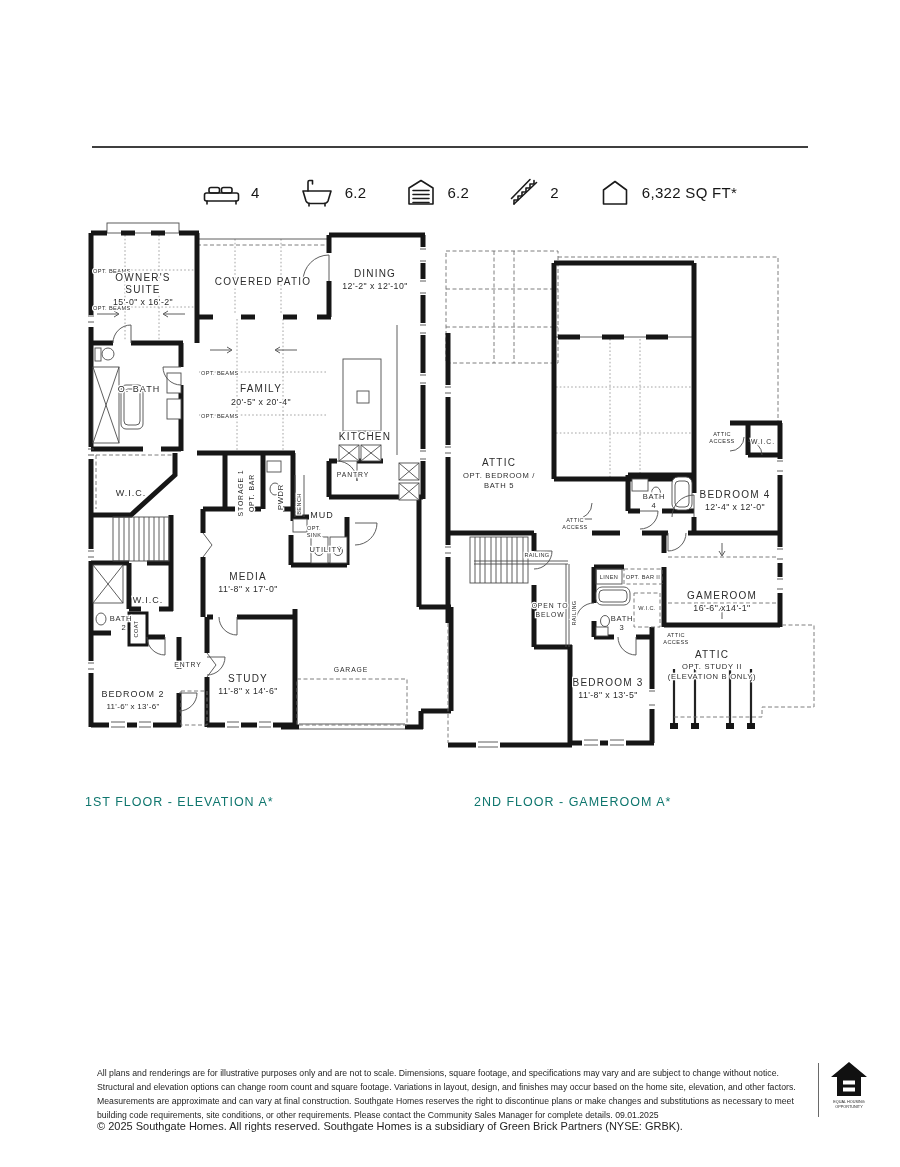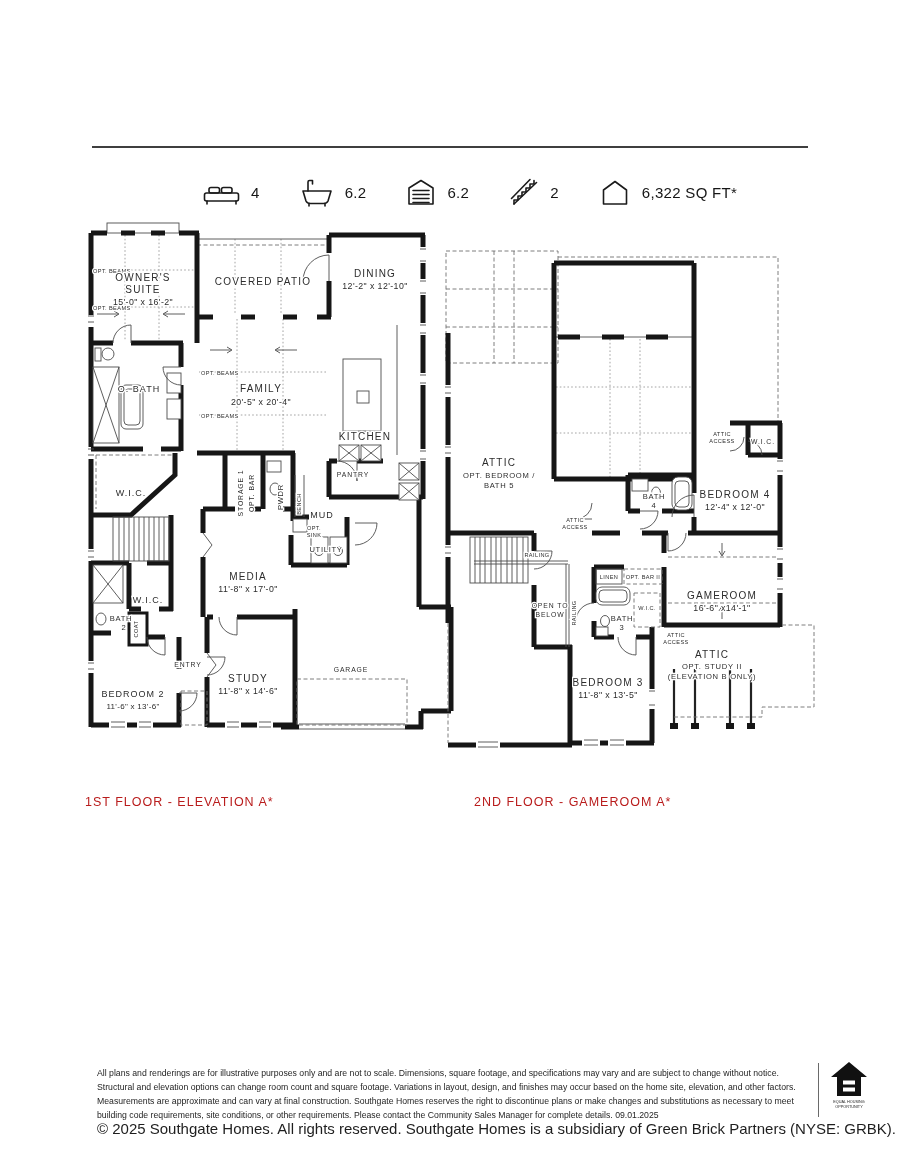--- a/index.html
+++ b/index.html
@@ -8,21 +8,21 @@
 
   .title{position:absolute;left:92px;top:52px;font-size:45px;font-weight:400;letter-spacing:1px;color:#1c1c1c;}
   .rule{position:absolute;left:92px;top:146px;width:716px;height:1.6px;background:#3f3f3f;}
 
   .stats{position:absolute;left:203px;top:170px;height:44px;display:flex;align-items:center;gap:40px;}
   .stat{display:flex;align-items:center;gap:11px;}
   .stat .val{font-size:15px;font-weight:500;letter-spacing:.3px;color:#161616;white-space:nowrap;}
   .sic{stroke:#1b1b1b;stroke-width:1.6;fill:none;stroke-linejoin:round;stroke-linecap:round;}
 
   .plan{position:absolute;}
-  .caption{position:absolute;font-size:12.5px;letter-spacing:1px;color:#b91c1c;text-align:right;}
+  .caption{position:absolute;font-size:12.5px;letter-spacing:1px;color:#0f766e;text-align:right;}
 
   
   .w{stroke:#161616;stroke-width:5;fill:none;stroke-linecap:butt;}
   .w3{stroke:#161616;stroke-width:3;fill:none;}
   .tl{stroke:#4c4c4c;stroke-width:.9;fill:none;}
   .tl2{stroke:#222;stroke-width:2.2;fill:none;}
   .tlf{stroke:#4c4c4c;stroke-width:.9;fill:#ffffff;}
   .blk{fill:#161616;stroke:none;}
   .dsh{stroke:#6f6f6f;stroke-width:.9;fill:none;stroke-dasharray:4 2.5;}
   .dot{stroke:#8d8d8d;stroke-width:.8;fill:none;stroke-dasharray:1.6 2.2;}
@@ -30,21 +30,21 @@
   .rn{font:500 10px "Liberation Sans",sans-serif;letter-spacing:1.2px;text-anchor:middle;}
   .rn2{font:500 9px "Liberation Sans",sans-serif;letter-spacing:1px;text-anchor:middle;}
   .rd{font:400 8.8px "Liberation Sans",sans-serif;letter-spacing:.4px;text-anchor:middle;}
   .rd2{font:400 8px "Liberation Sans",sans-serif;letter-spacing:.3px;text-anchor:middle;}
   .s7{font:500 7.6px "Liberation Sans",sans-serif;letter-spacing:.7px;text-anchor:middle;}
   .s6{font:500 6.8px "Liberation Sans",sans-serif;letter-spacing:.9px;text-anchor:middle;}
   .s5{font:500 5.6px "Liberation Sans",sans-serif;letter-spacing:.4px;text-anchor:middle;}
   .s5s{font:500 5.6px "Liberation Sans",sans-serif;letter-spacing:.4px;text-anchor:start;}
 
   .disclaimer{position:absolute;left:97px;top:1066px;width:712px;font-size:8.7px;line-height:14px;color:#1e1e1e;}
-  .copyright{position:absolute;left:97px;top:1120px;font-size:15px;color:#1e1e1e;}
+  .copyright{position:absolute;left:97px;top:1120px;font-size:11px;color:#1e1e1e;}
   .vdiv{position:absolute;left:818px;top:1063px;width:1px;height:54px;background:#6a6a6a;}
   .eho{position:absolute;left:828px;top:1060px;width:42px;text-align:center;}
 </style>
 </head>
 <body>
 
 <div id="page">
 
   <div class="rule"></div>
 

